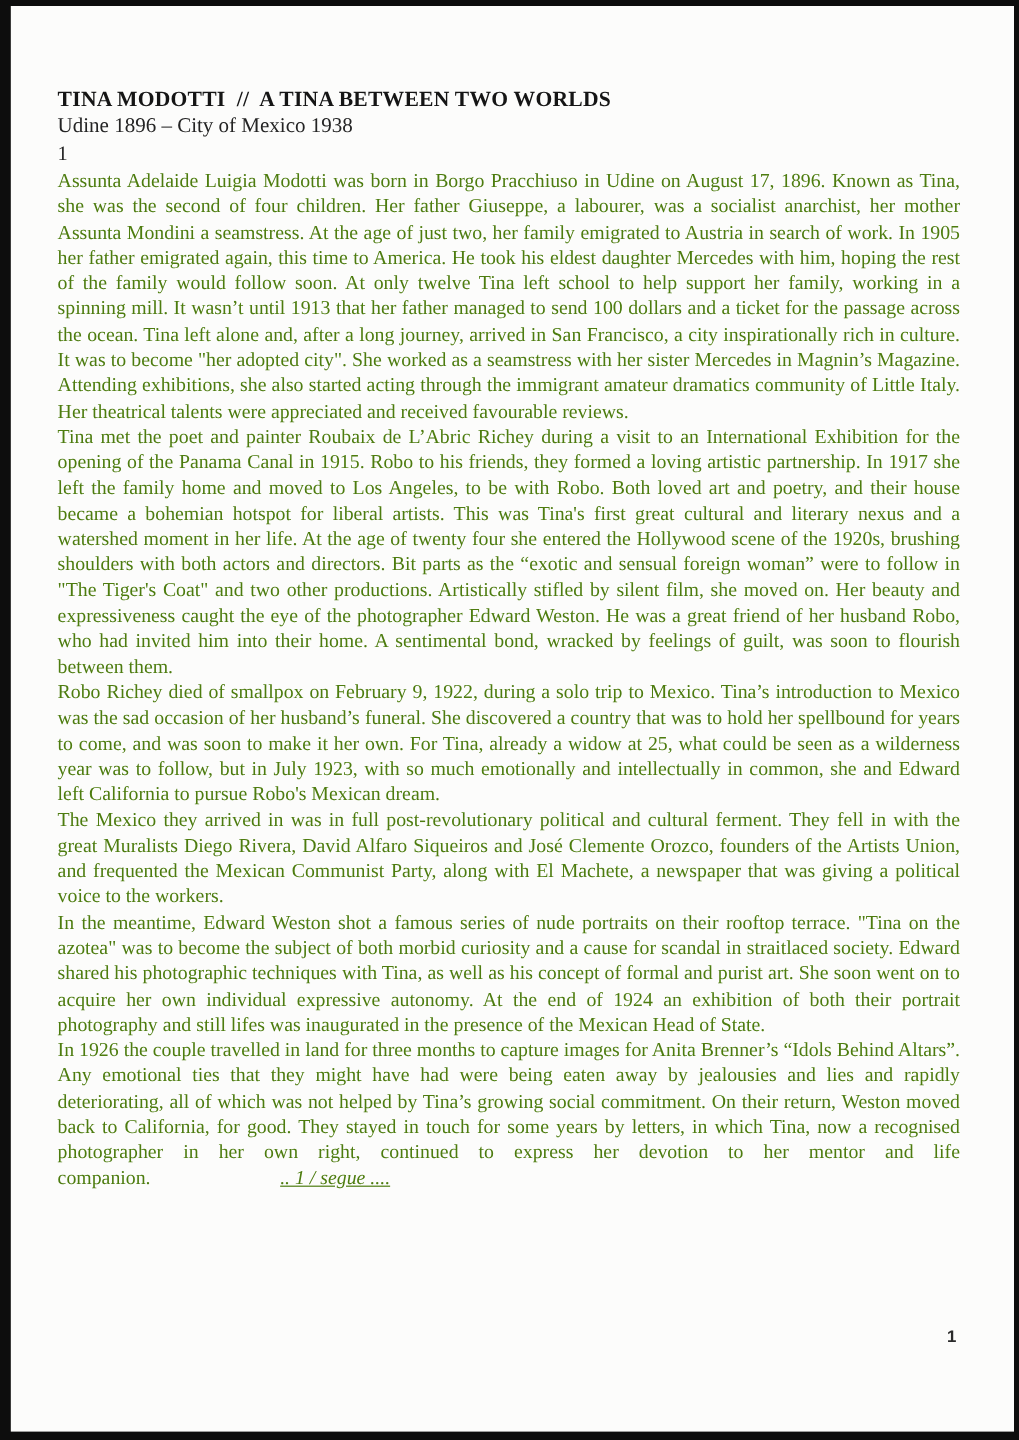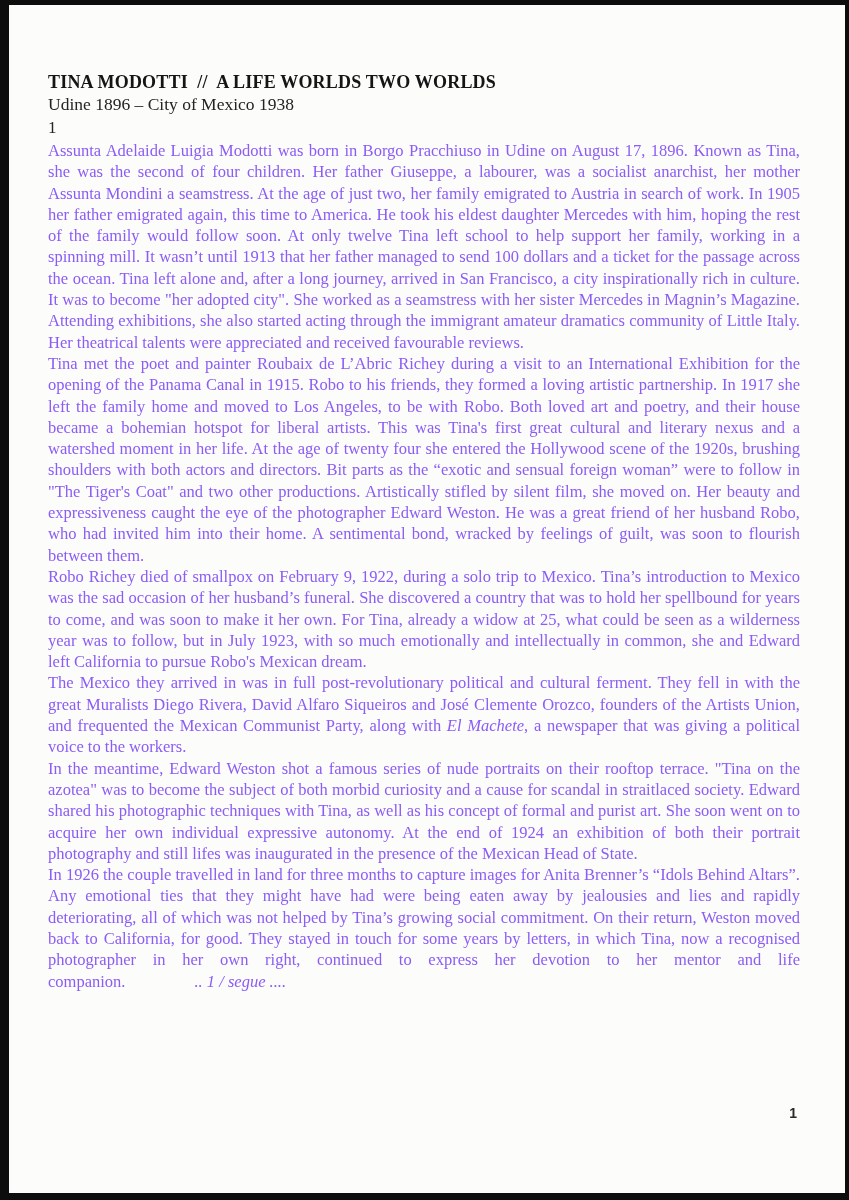--- a/index.html
+++ b/index.html
@@ -36,45 +36,46 @@
   .section-number {
     font-size: 17px;
     line-height: 25px;
     color: #242424;
   }
   .body-text p {
     margin: 0;
     text-align: justify;
     font-size: 16.5px;
     line-height: 21.3px;
-    color: #8b5cf6;
+    color: #4d7c0f;
   }
-  .italic { font-style: italic; }
+  .italic { }
   .segue-marker {
     font-style: italic;
-    margin-left: 69px;
+    margin-left: 108px;
     white-space: nowrap;
+    text-decoration: underline;
   }
   .page-footer {
     position: absolute;
     top: 1100px;
     right: 48px;
     font-family: "Liberation Sans", sans-serif;
     font-size: 14px;
     font-weight: bold;
     color: #2a2a2a;
   }
 </style>
 </head>
 <body>
 
 <div class="page">
   <div class="content">
 
-    <div class="doc-title">TINA MODOTTI  //  A LIFE WORLDS TWO WORLDS</div>
+    <div class="doc-title">TINA MODOTTI  //  A TINA BETWEEN TWO WORLDS</div>
 
     <div class="doc-subtitle">Udine 1896 – City of Mexico 1938</div>
 
     <div class="section-number">1</div>
 
     <div class="body-text">
 
       <p>Assunta Adelaide Luigia Modotti was born in Borgo Pracchiuso in Udine on August 17, 1896. Known as Tina, she was the second of four children. Her father Giuseppe, a labourer, was a socialist anarchist, her mother Assunta Mondini a seamstress. At the age of just two, her family emigrated to Austria in search of work. In 1905 her father emigrated again, this time to America. He took his eldest daughter Mercedes with him, hoping the rest of the family would follow soon. At only twelve Tina left school to help support her family, working in a spinning mill. It wasn’t until 1913 that her father managed to send 100 dollars and a ticket for the passage across the ocean. Tina left alone and, after a long journey, arrived in San Francisco, a city inspirationally rich in culture. It was to become "her adopted city". She worked as a seamstress with her sister Mercedes in Magnin’s Magazine. Attending exhibitions, she also started acting through the immigrant amateur dramatics community of Little Italy. Her theatrical talents were appreciated and received favourable reviews.</p>
 
       <p>Tina met the poet and painter Roubaix de L’Abric Richey during a visit to an International Exhibition for the opening of the Panama Canal in 1915. Robo to his friends, they formed a loving artistic partnership. In 1917 she left the family home and moved to Los Angeles, to be with Robo. Both loved art and poetry, and their house became a bohemian hotspot for liberal artists. This was Tina's first great cultural and literary nexus and a watershed moment in her life. At the age of twenty four she entered the Hollywood scene of the 1920s, brushing shoulders with both actors and directors. Bit parts as the “exotic and sensual foreign woman” were to follow in "The Tiger's Coat" and two other productions. Artistically stifled by silent film, she moved on. Her beauty and expressiveness caught the eye of the photographer Edward Weston. He was a great friend of her husband Robo, who had invited him into their home. A sentimental bond, wracked by feelings of guilt, was soon to flourish between them.</p>

